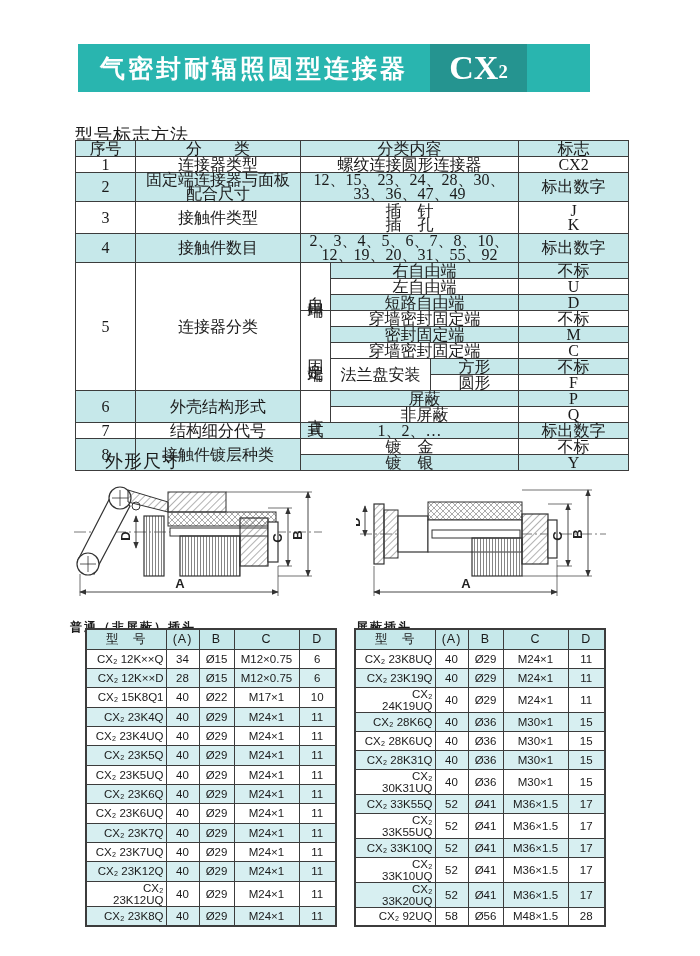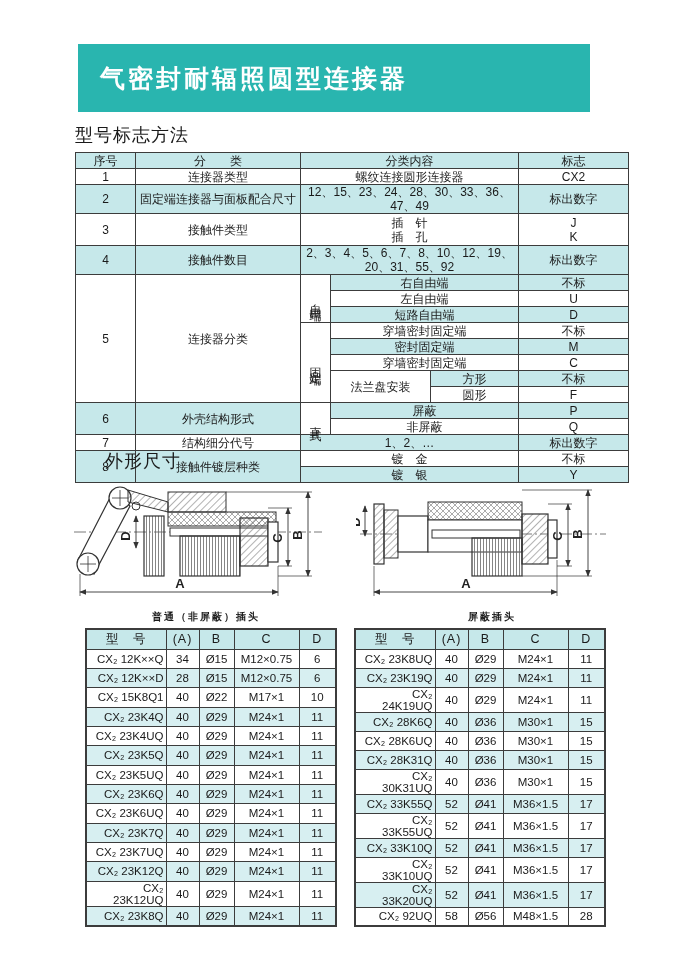--- a/index.html
+++ b/index.html
@@ -7,62 +7,66 @@
     --cy1:#c6e8ea; --cy2:#d7eff1;
     --bd:#3c3c3c; --ink:#1a1a1a; --line:#333;
   }
   *{box-sizing:border-box; margin:0; padding:0;}
   html,body{background:#fff;}
   body{
     width:700px; height:956px; position:relative; overflow:hidden;
     font-family:"Liberation Sans","DejaVu Sans",sans-serif; color:var(--ink);
   }
   
-  .banner{position:absolute; left:78px; top:44px; width:512px; height:68px; display:flex;}
+  .banner{position:absolute; left:78px; top:44px; width:512px; height:48px; display:flex;}
   .banner-title{
     width:352px; background:var(--teal); color:#fff; font-size:25px; font-weight:bold;
     letter-spacing:3px; display:flex; align-items:center; justify-content:center;
   }
   .banner-model{
     width:97px; background:var(--teal-dark); color:#fff;
     font-family:"Liberation Serif","DejaVu Serif",serif; font-weight:bold; font-size:34px;
     display:flex; align-items:center; justify-content:center;
   }
   .banner-model .sub{font-size:0.55em; align-self:flex-end; padding-bottom:9px;}
   .banner-tail{flex:1; background:var(--teal);}
   
   .sec-h{position:absolute; left:75px; font-size:18px; font-weight:normal; letter-spacing:1px;}
   #sec1{top:123px;}
   #sec2{top:449px;padding-left:30px;}
   
   table{border-collapse:collapse; table-layout:fixed;}
-  .mark-table{position:absolute; left:75px; top:152px; width:553px; font-size:12px;}
+  .mark-table{position:absolute; left:75px; top:140px; width:553px; font-size:16px;font-family:Liberation Serif, serif;}
   .mark-table td{border:1px solid var(--bd); text-align:center; padding:0 3px; height:16px; line-height:14px;}
   .mark-table .cy{background:var(--cy1);}
   .mark-table .vert-cell{padding:2px 0;}
   .vert{writing-mode:vertical-rl; text-orientation:upright; letter-spacing:3px; display:inline-block;}
   
   .drawings{position:absolute; left:70px; top:478px; width:565px; display:flex; gap:14px;}
   .draw-box{width:272px;}
   .draw-box svg{display:block;}
-  .caption{font-size:10px; font-weight:bold; text-align:center; letter-spacing:2px; margin-top:2px;}
+  .caption{font-size:12px; font-weight:bold; letter-spacing:2px; margin-top:11px;}
   
   .plug-wrap{position:absolute; left:85px; top:628px; display:flex; gap:17px;}
   .plug{width:250px; font-size:11.5px; border:2px solid var(--bd);}
   .plug th,.plug td{border:1px solid var(--bd); text-align:center; height:19px; padding:0 2px;}
   .plug th{background:var(--cy1); font-weight:normal; font-size:12.5px; height:20px; letter-spacing:1px;}
   .plug tbody tr:nth-child(even) td{background:var(--cy2);}
   .plug td:first-child{text-align:right; padding-left:5px;}
   svg text{font-family:"Liberation Sans","DejaVu Sans",sans-serif; font-size:13px; font-weight:bold; fill:#222;}
 </style>
 </head>
 <body>
 
 <div class="banner">
   <div class="banner-title">气密封耐辐照圆型连接器</div>
+  <div class="banner-model">
+      <span>CX</span>
+      <span class="sub">2</span>
+    </div>
   <div class="banner-tail"></div>
 </div>
 
 <div class="sec-h" id="sec1">型号标志方法</div>
 
 <table class="mark-table">
   <colgroup>
       <col style="width:60px">
       <col style="width:165px">
       <col style="width:30px">

